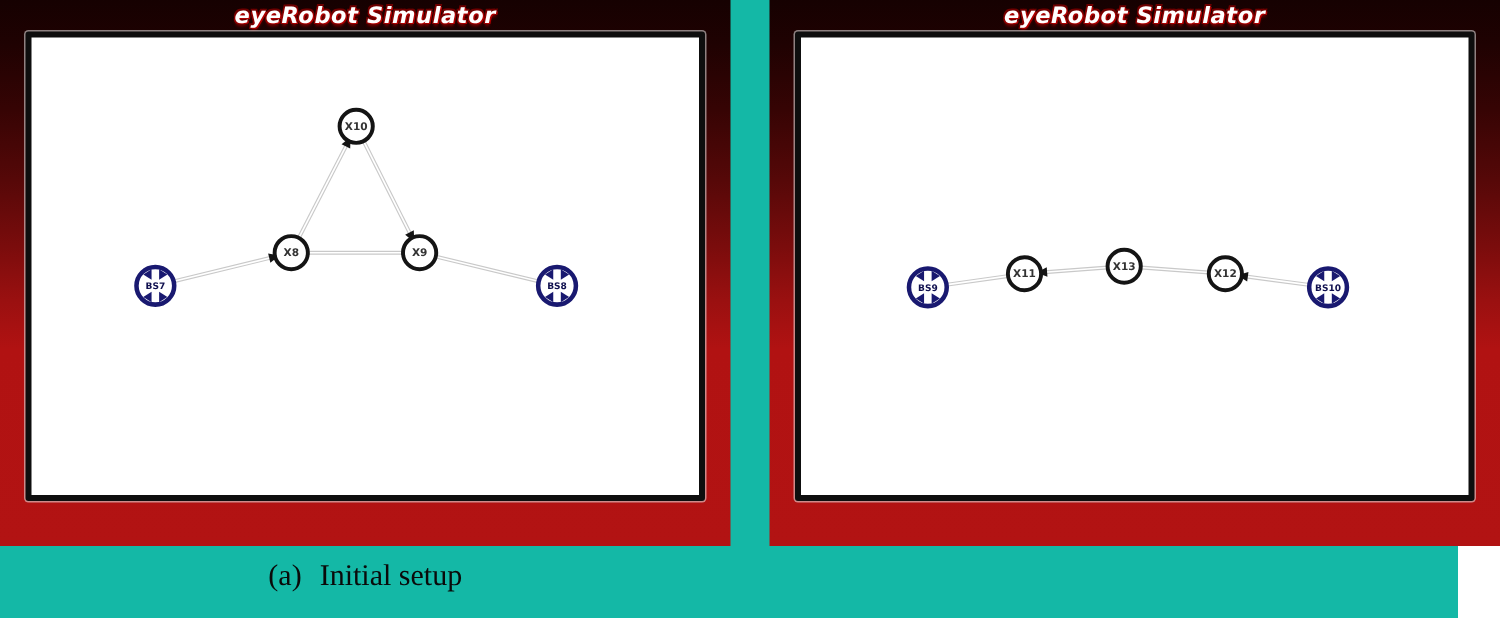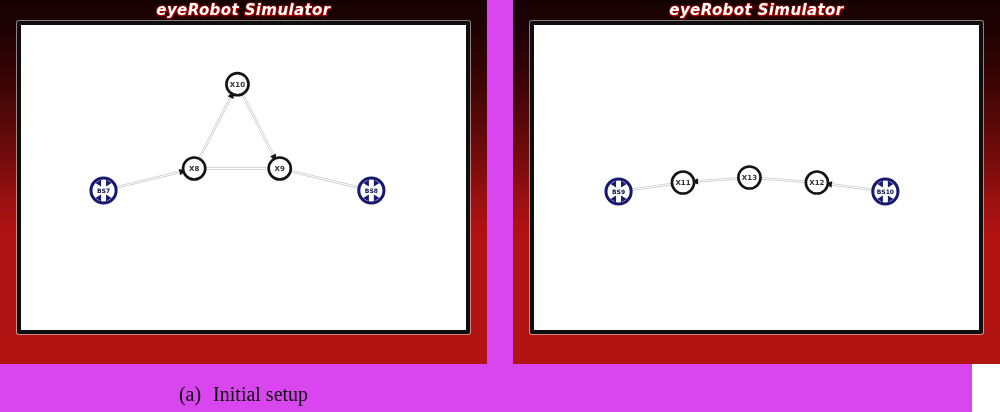--- a/index.html
+++ b/index.html
@@ -1,21 +1,21 @@
 <!DOCTYPE html>
 <html><head>
 <meta charset="utf-8">
 <style>
   html,body{margin:0;padding:0;background:#ffffff;}
   body{
     width:1000px;height:412px;overflow:hidden;
     font-family:"Liberation Sans",sans-serif;
     -webkit-font-smoothing:antialiased;
   }
-  .figure{width:972px;height:412px;background:#d946ef;}
+  .figure{width:972px;height:412px;background:#14b8a6;}
   .panels-row{display:flex;gap:26px;}
   .panel{
     position:relative;width:487px;height:364px;flex:0 0 auto;
     background:linear-gradient(180deg,
       #160101 0%, #1f0202 8%, #360404 20%, #560808 33%,
       #7a0c0c 45%, #9a1010 55%, #b11212 64%, #b21313 100%);
   }
   .title-bar{
     position:absolute;top:0;left:0;right:0;height:21px;
     text-align:center;line-height:21px;
@@ -25,21 +25,21 @@
     text-shadow:1px 1px 0 #b00000,-1px 1px 0 #8f0000,
                 1px -1px 0 #6e0000,-1px -1px 0 #6e0000,0 2px 2px #7a0000;
     white-space:nowrap;
   }
   .canvas{
     position:absolute;left:17px;right:17px;top:21px;bottom:30px;
     background:#ffffff;border:4px solid #0e0e0e;border-radius:2px;
     box-shadow:0 0 0 1px rgba(235,235,235,0.55);
   }
   .canvas svg{display:block;width:100%;height:100%;}
-  .captions-row{display:flex;gap:26px;margin-top:18px;}
+  .captions-row{display:flex;gap:26px;margin-top:8px;}
   .caption{
     width:487px;flex:0 0 auto;text-align:center;
     font-family:"Liberation Serif",serif;font-size:20px;color:#0a0a0a;
     line-height:24px;white-space:nowrap;
   }
   .caption .cap-label{margin-right:12px;}
 </style>
 </head>
 <body>
 

